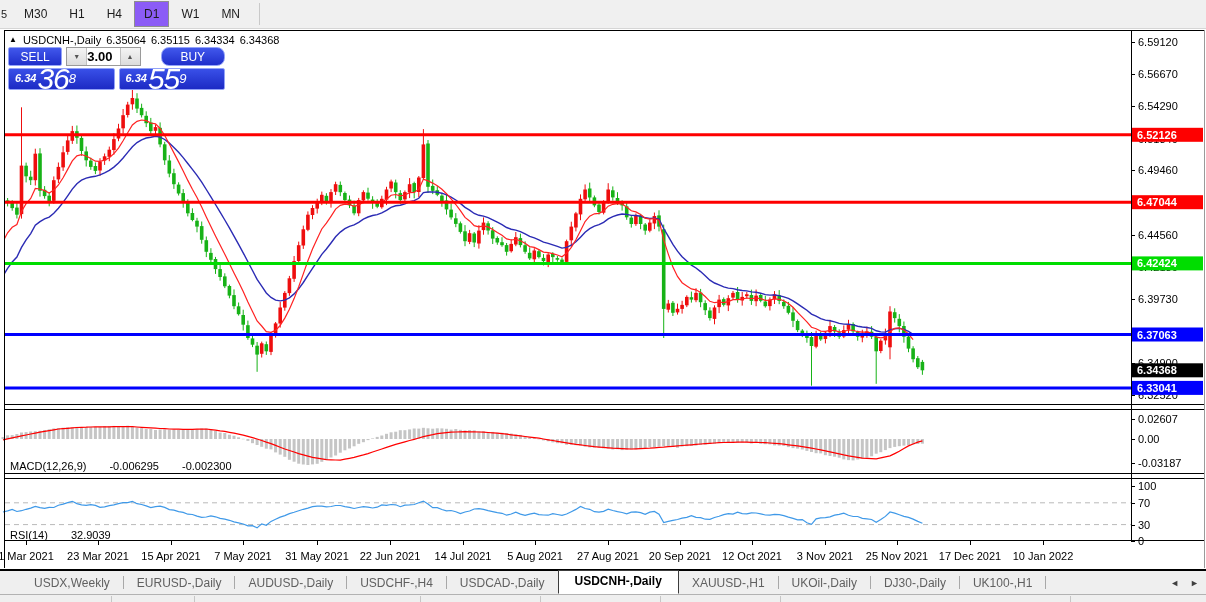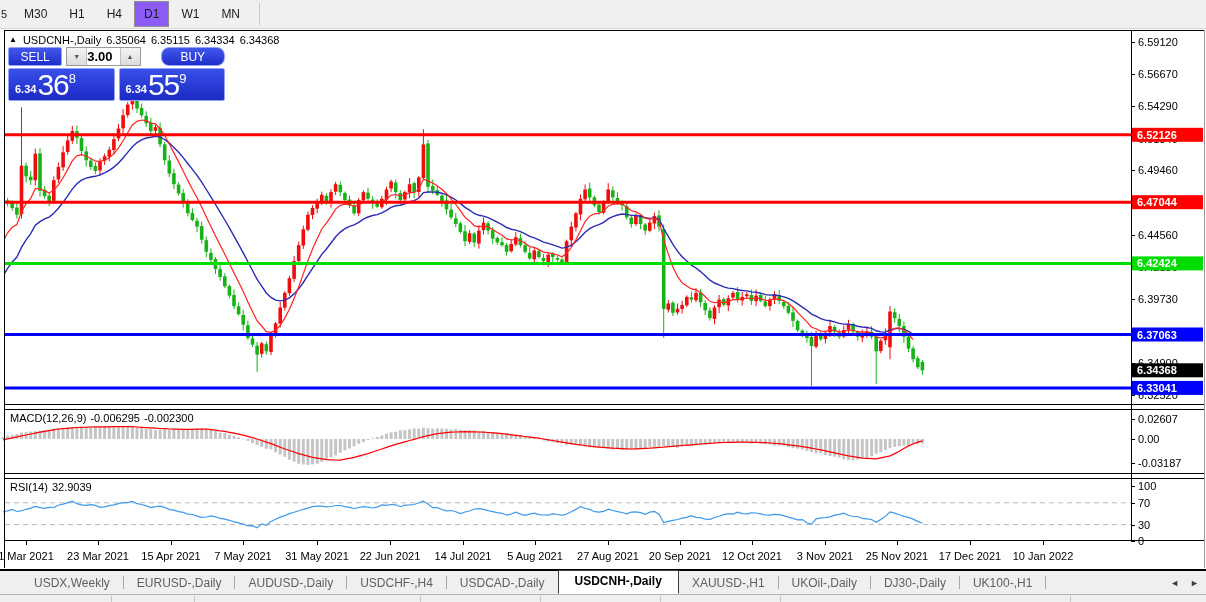--- a/index.html
+++ b/index.html
@@ -23,28 +23,28 @@
   .tbtn{width:63px;background:linear-gradient(#4158ec,#1f2ecb);border:1px solid #93a3f8;
         border-radius:2px;color:#fff;font-size:12px;display:flex;align-items:center;
         justify-content:center;box-sizing:border-box;}
   .tbtn.buy{width:75px;border-radius:8px;}
   .spinner{flex:1;display:flex;margin:0 20px 0 4px;border:1px solid #9a9a9a;background:#fff;box-sizing:border-box;}
   .spin-btn{width:19px;background:linear-gradient(#f4f4f4,#dcdcdc);display:flex;align-items:center;
             justify-content:center;font-size:7px;color:#555;}
   .spin-btn.dn{border-right:1px solid #c0c0c0;}
   .spin-btn.up{border-left:1px solid #c0c0c0;}
   .vol{flex:1;text-align:right;font-size:13px;font-weight:bold;color:#000;line-height:17px;padding-right:7px;}
-  .trow2{display:flex;gap:4px;margin-top:2px;height:33px;}
+  .trow2{display:flex;gap:4px;margin-top:2px;height:22px;font-style:italic;}
   .pbox{flex:1;background:linear-gradient(#3950e8,#1c2ac4);border:1px solid #93a3f8;border-radius:2px;
         color:#fff;display:flex;align-items:center;padding:0 3px;box-sizing:border-box;}
   .pp{font-size:11px;font-weight:bold;align-self:flex-end;margin:0 1px 5px 3px;}
   .pb{font-size:30px;line-height:30px;letter-spacing:-1px;}
   .ps{font-size:13px;align-self:flex-start;margin-top:2px;}
   
-  .ind-label{font-size:11px;color:#000;display:flex;gap:4px;}
+  .ind-label{font-size:11px;color:#000;display:flex;gap:23px;margin-top:48px;}
   
   #tabbar{left:0;top:569px;width:1206px;height:25px;background:#efefef;border-top:2px solid #000;
           box-sizing:border-box;display:flex;align-items:center;padding-left:21px;}
   .tab{font-size:12px;color:#606060;padding:4px 13px;white-space:nowrap;}
   .tab-sep{width:1px;height:13px;background:#a8a8a8;}
   .tab.active{background:#fff;color:#000;font-weight:bold;border:1px solid #3c3c3c;border-bottom:1px solid #fff;
               padding:3px 16px 5px 16px;margin-top:-2px;}
   .tab-arrows{margin-left:auto;display:flex;gap:11px;padding-right:7px;font-size:9px;color:#3f3f3f;}
   
   #statusbar{left:0;top:594px;width:1206px;height:8px;background:#efefef;border-top:1px solid #b2b2b2;}

